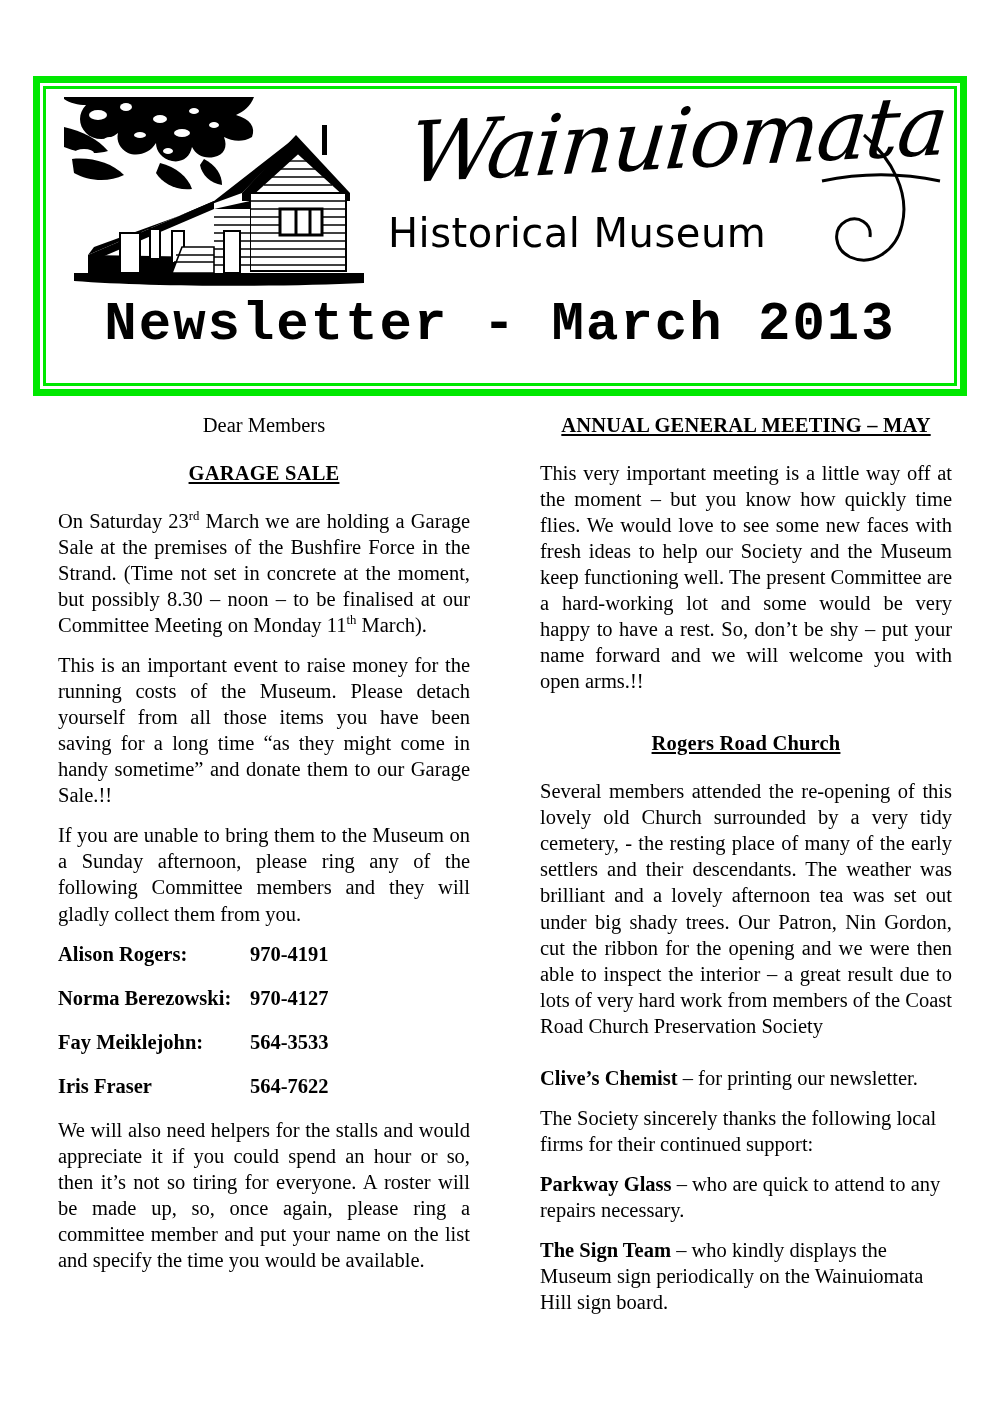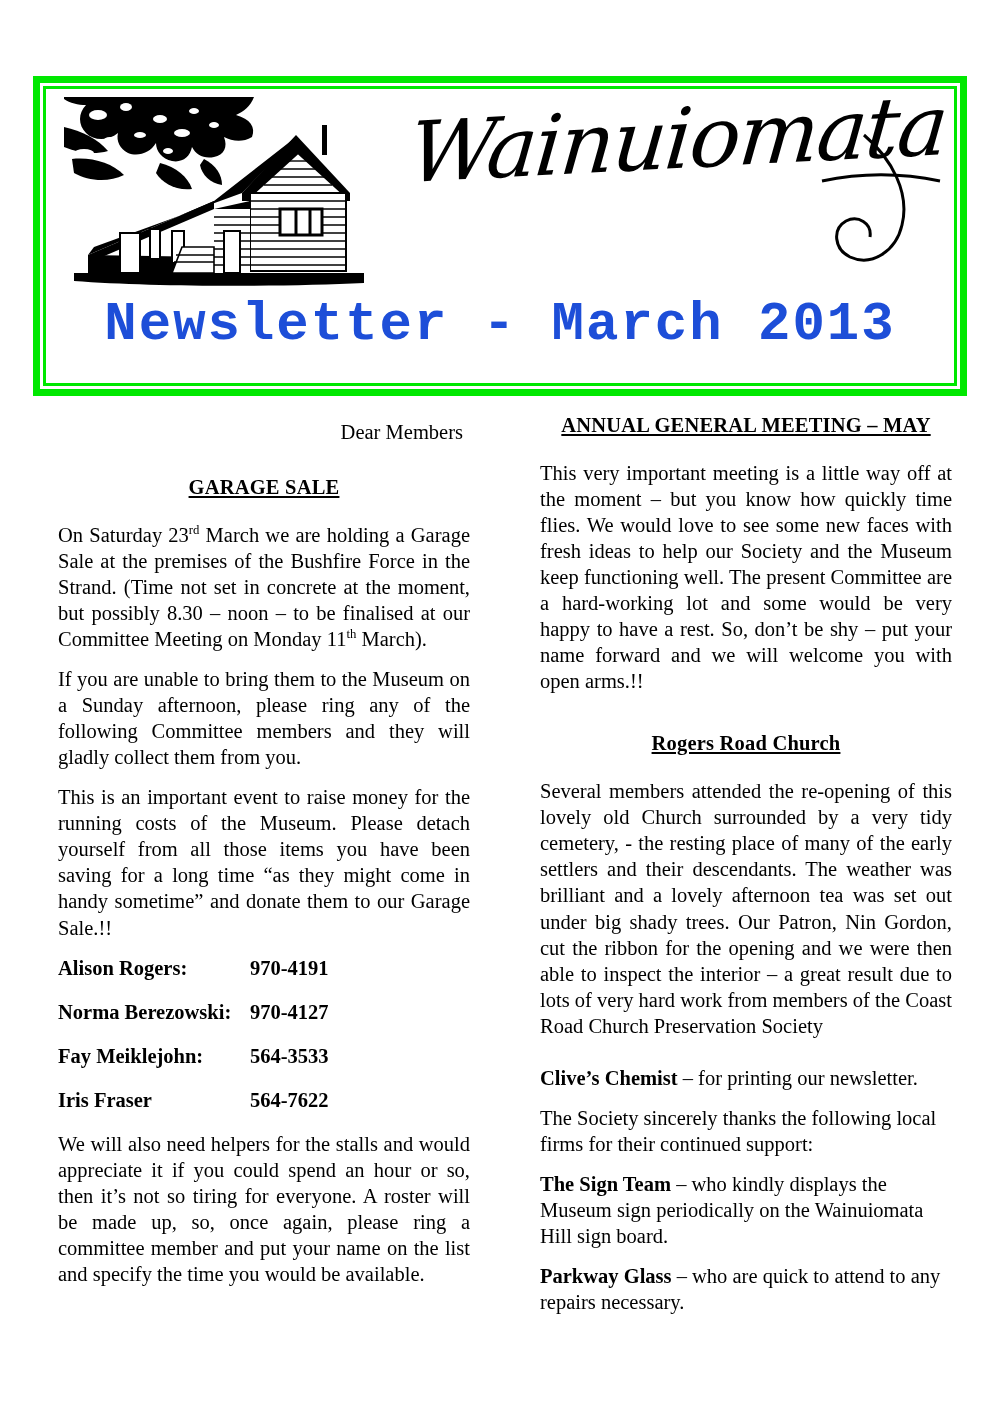--- a/index.html
+++ b/index.html
@@ -97,21 +97,21 @@
   .banner-title {
     position: absolute;
     left: 0;
     right: 0;
     top: 205px;
     text-align: center;
     font-family: "Liberation Mono", "DejaVu Sans Mono", monospace;
     font-weight: bold;
     font-size: 54px;
     letter-spacing: 2px;
-    color: #1d4ed8;
+    color: #000000;
     white-space: nowrap;
   }
 
   
   .content {
     position: absolute;
     left: 0;
     top: 412px;
     width: 1000px;
   }
@@ -126,24 +126,24 @@
     margin: 0 0 14px 0;
     font-size: 20.5px;
     line-height: 1.27;
     text-align: justify;
     text-justify: inter-word;
     hyphens: none;
   }
   .para-last { margin-bottom: 14px; }
 
   .salutation {
-    margin: 7px;
-    font-size: 20.5px;
-    line-height: 1.27;
-    text-align: right;
+    margin: 0;
+    font-size: 20.5px;
+    line-height: 1.27;
+    text-align: center;
   }
 
   h2.heading {
     margin: 0;
     font-size: 20.5px;
     line-height: 1.27;
     font-weight: bold;
     text-align: center;
     text-decoration: underline;
     letter-spacing: 0.2px;
@@ -275,20 +275,21 @@
         <path fill="#000000" d="M10,176 L300,176 L300,186 C220,190 90,190 10,184 Z"></path>
       </svg>
 
       <div class="wordmark">
         <div class="script-text">Wainuiomata</div>
         <svg class="swash" viewBox="0 0 150 150">
           <path d="M58,6 C86,30 104,64 96,96 C90,122 66,138 44,128 C28,120 26,100 40,92
                    C52,86 66,94 64,108" fill="none" stroke="#000000" stroke-width="3"></path>
           <path d="M16,52 C54,44 96,44 134,52" fill="none" stroke="#000000" stroke-width="3"></path>
         </svg>
+        <div class="sub-text">Historical Museum</div>
       </div>
     </div>
 
     <div class="banner-title">Newsletter - March 2013</div>
   </div>
 </div>
 
 <div class="content">
 
   <div class="col col-left">
@@ -296,23 +297,23 @@
     <p class="salutation">Dear Members</p>
 
     <div class="spacer-md"></div>
 
     <h2 class="heading">GARAGE SALE</h2>
 
     <div class="spacer-md"></div>
 
     <p class="para"><span>On Saturday 23</span><sup>rd</sup><span> March we are holding a Garage Sale at the premises of the Bushfire Force in the Strand.  (Time not set in concrete at the moment, but possibly 8.30 – noon – to be finalised at our Committee Meeting on Monday 11</span><sup>th</sup><span> March).</span></p>
 
+    <p class="para">This is an important event to raise money for the running costs of the Museum.   Please detach yourself from all those items you have been saving for a long time “as they might come in handy sometime”  and donate them to our Garage Sale.!!</p>
+
     <p class="para">If you are unable to bring them to the Museum on a Sunday afternoon, please ring any of the following Committee members and they will gladly collect them from you.</p>
-
-    <p class="para">This is an important event to raise money for the running costs of the Museum.   Please detach yourself from all those items you have been saving for a long time “as they might come in handy sometime”  and donate them to our Garage Sale.!!</p>
 
     <div class="contact-list">
       <div class="contact-row">
         <span class="contact-name">Alison Rogers:</span>
         <span class="contact-phone">970-4191</span>
       </div>
       <div class="contact-row">
         <span class="contact-name">Norma Berezowski:</span>
         <span class="contact-phone">970-4127</span>
       </div>
@@ -345,18 +346,18 @@
 
     <p class="para">Several members attended the re-opening of this lovely old Church surrounded by a very tidy cemetery, - the resting place of many of the early settlers and their descendants.    The weather was brilliant and a lovely afternoon tea was set out under big shady trees.    Our Patron, Nin Gordon, cut the ribbon for the opening and we were then able to inspect the interior – a great result due to lots of very hard work from members of the Coast Road Church Preservation Society</p>
 
     <div class="spacer-sm"></div>
 
 
     <p class="sponsor-line"><span class="sponsor-name">Clive’s Chemist</span><span> – for printing our newsletter.</span></p>
 
     <p class="sponsor-line">The Society sincerely thanks the following local firms for their continued support:</p>
 
+    <p class="sponsor-line"><span class="sponsor-name">Parkway Glass</span><span> – who are quick to attend to any repairs necessary.</span></p>
+
     <p class="sponsor-line"><span class="sponsor-name">The Sign Team</span><span> – who kindly displays the Museum sign periodically on the Wainuiomata Hill sign board.</span></p>
-
-    <p class="sponsor-line"><span class="sponsor-name">Parkway Glass</span><span> – who are quick to attend to any repairs necessary.</span></p>
   </div>
 
 </div>
 
 </body></html>

